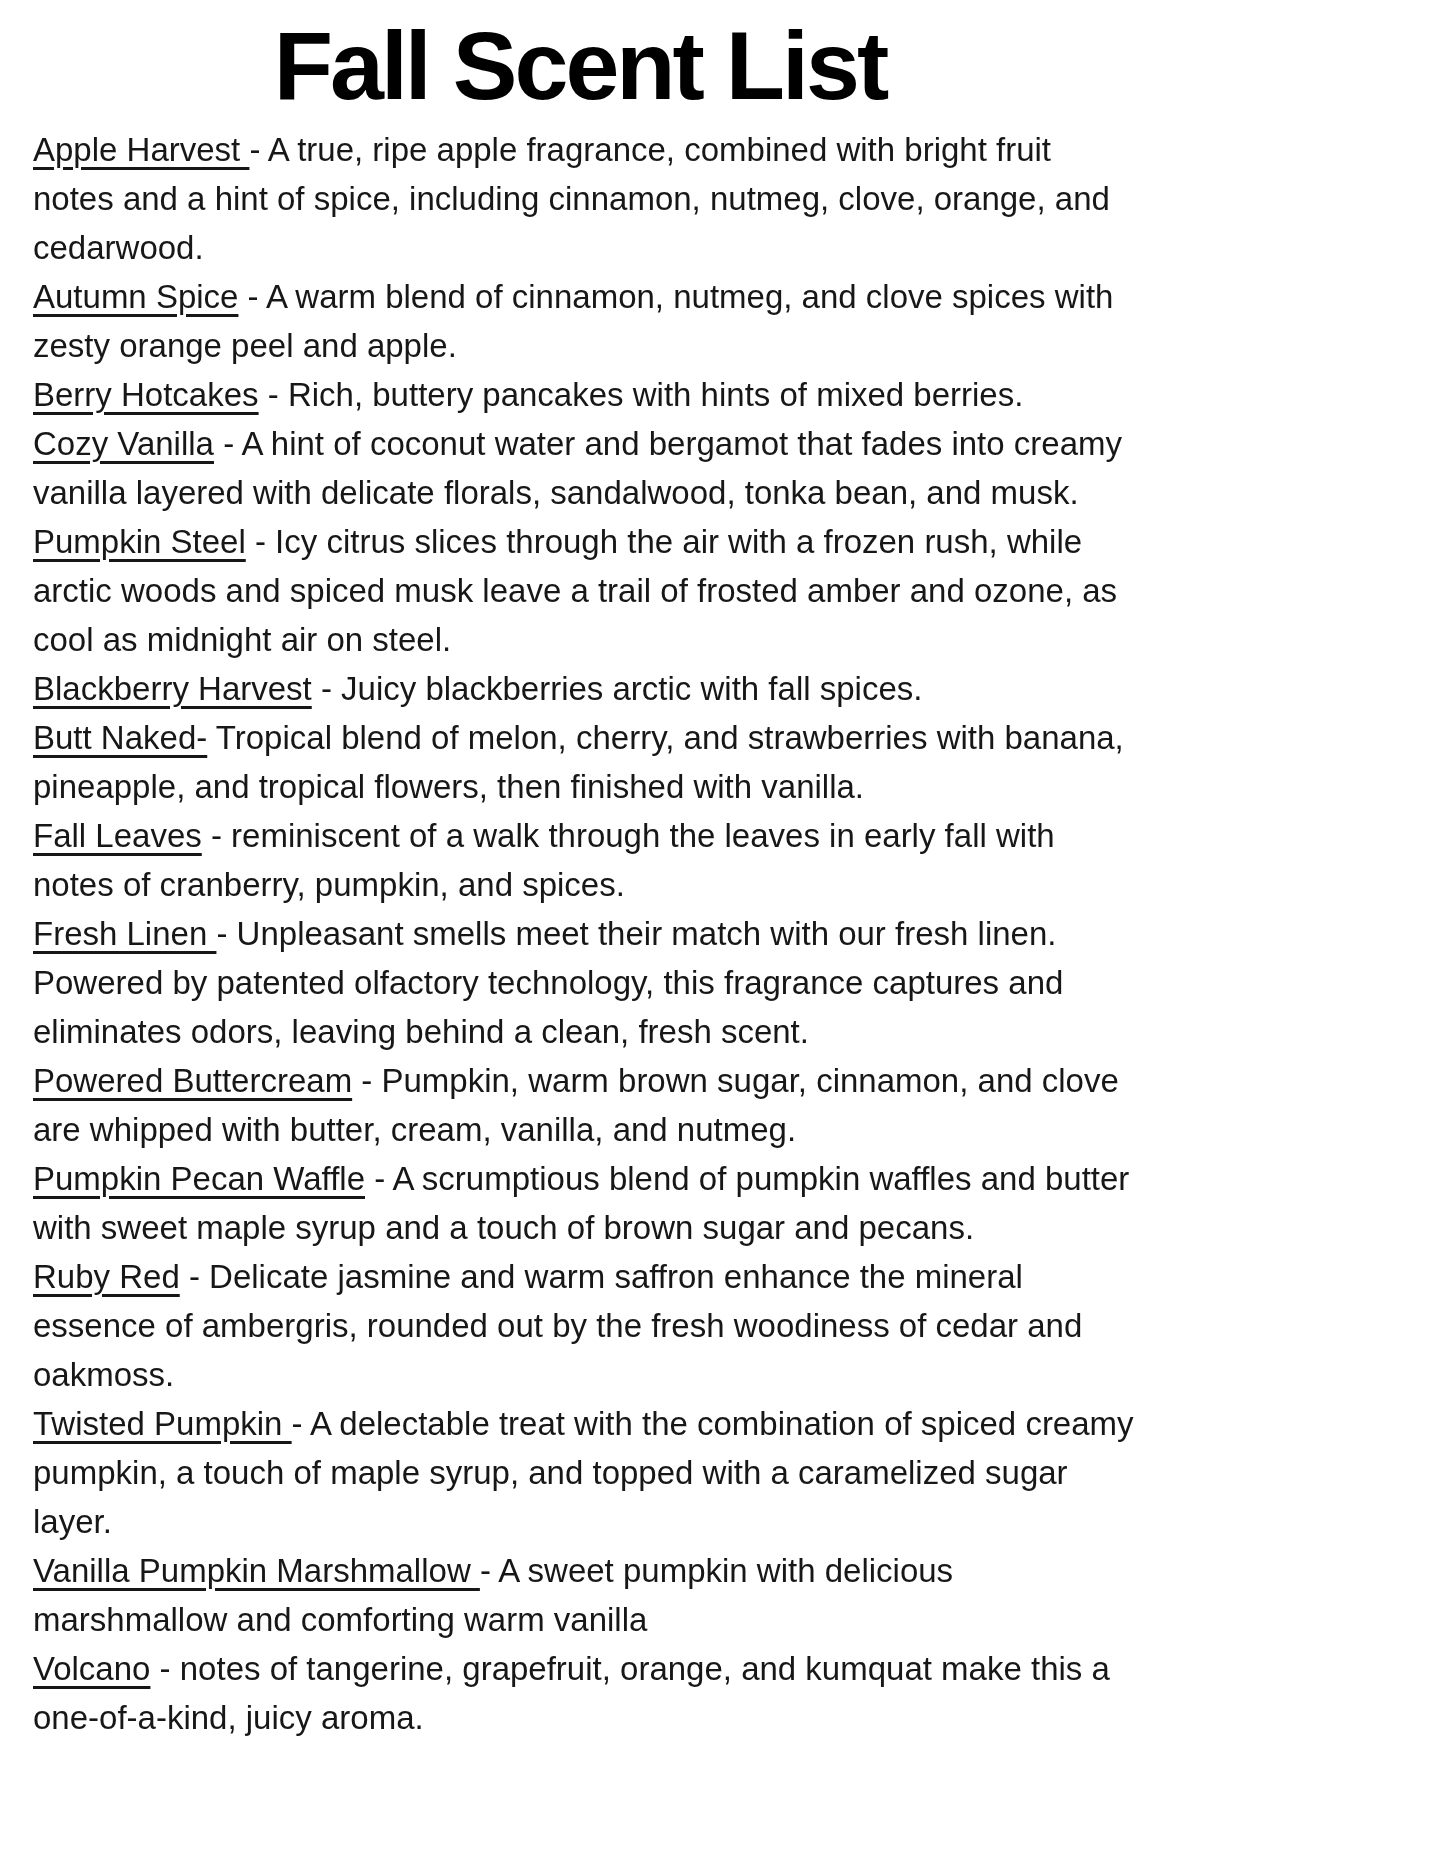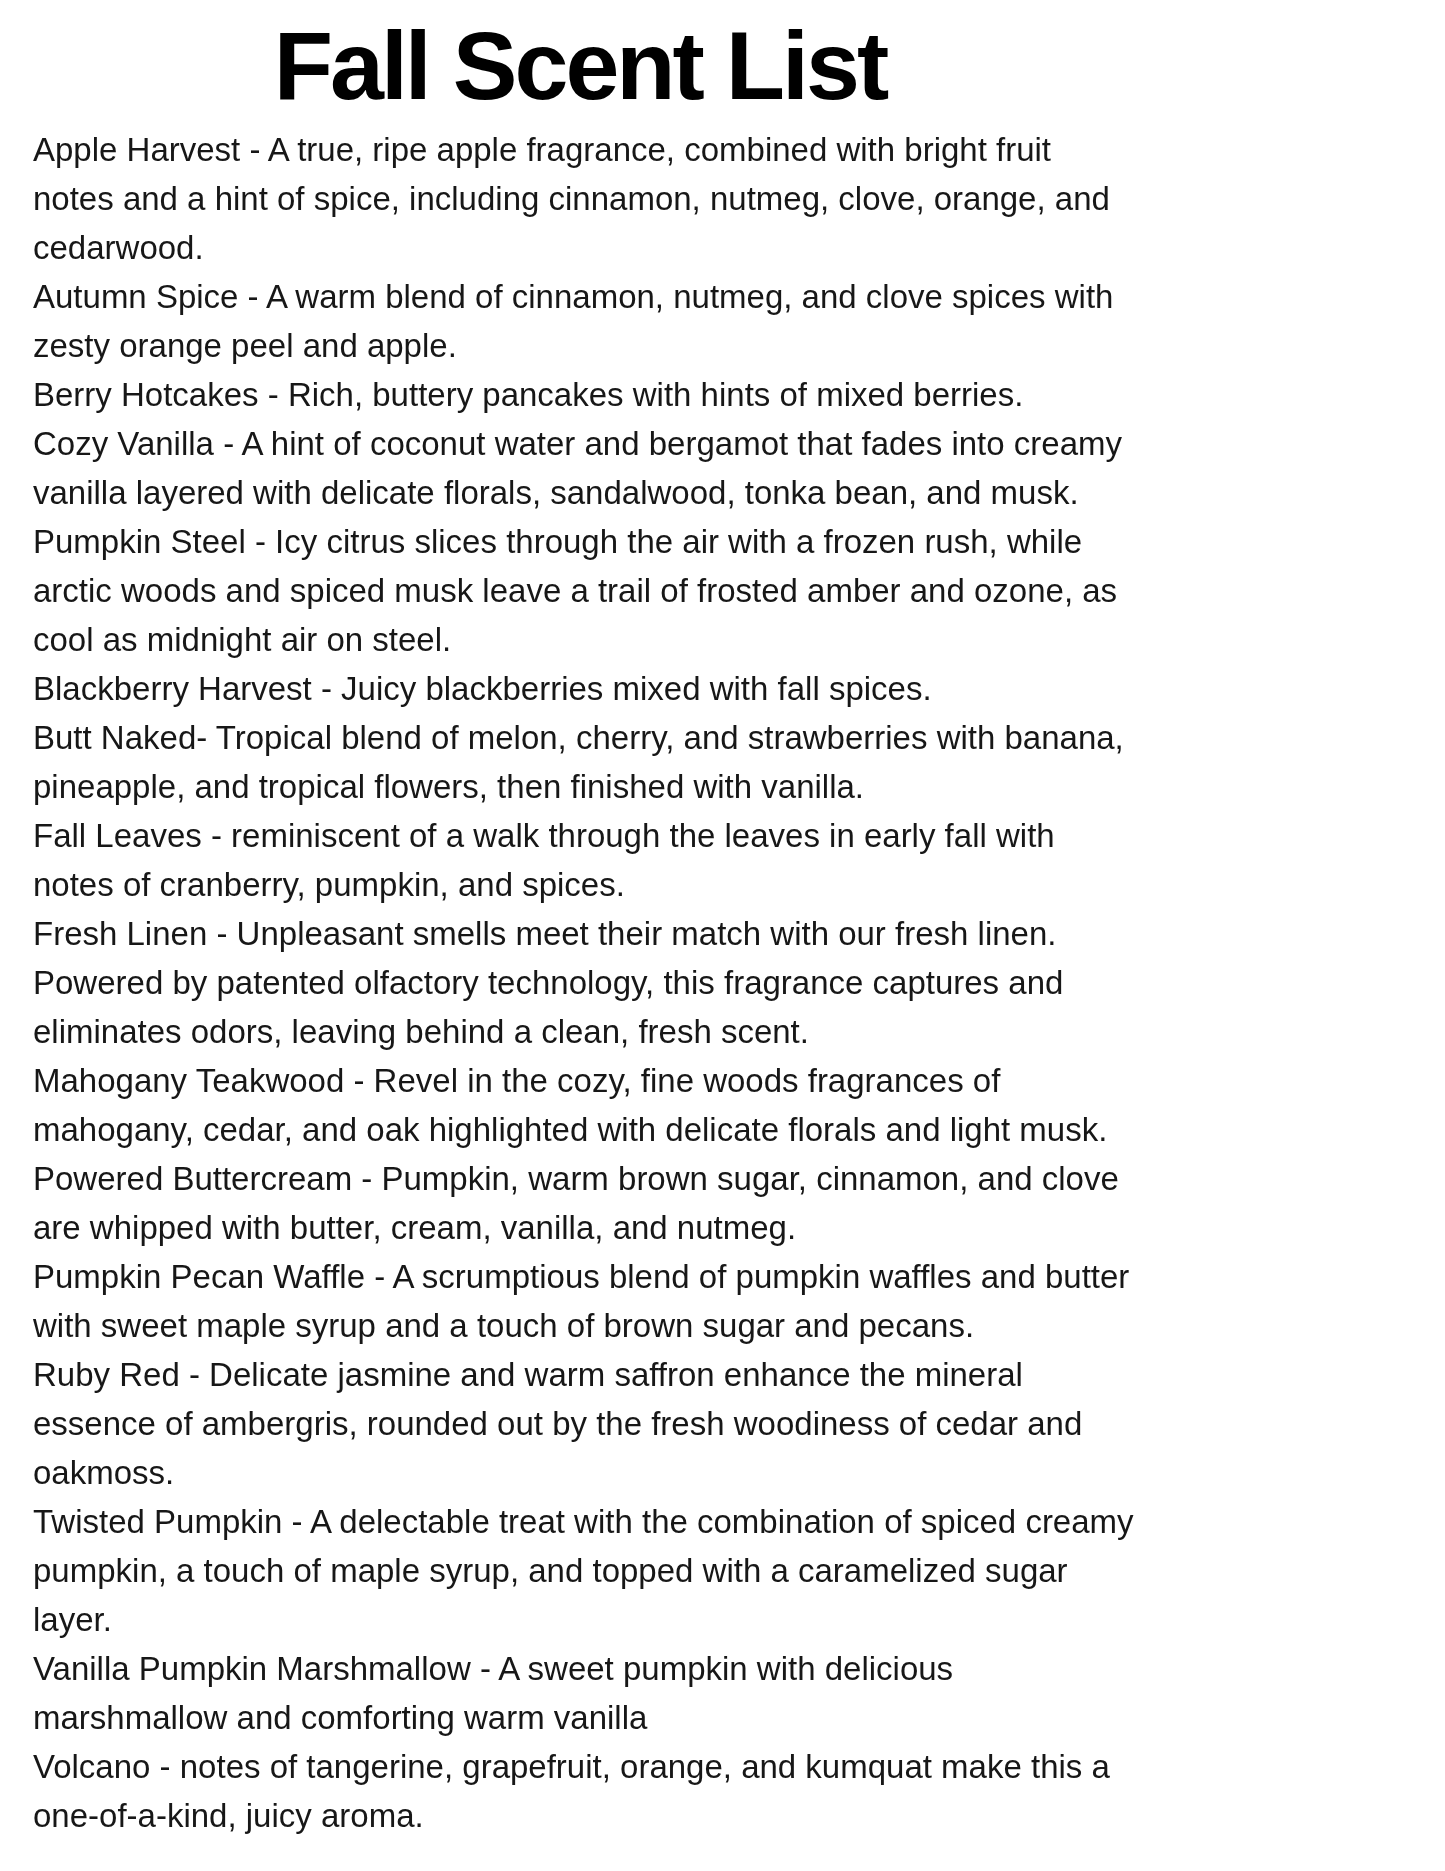--- a/index.html
+++ b/index.html
@@ -31,20 +31,21 @@
     color: #171717;
     font-size: 33px;
     line-height: 49px;
     font-weight: normal;
   }
   .scent-entry {
     margin: 0;
     padding: 0;
   }
   .scent-name {
+    text-decoration: underline;
     text-decoration-thickness: 3px;
     text-underline-offset: 6px;
     text-decoration-color: #171717;
   }
   .scent-desc {
     text-decoration: none;
   }
 </style>
 </head>
 <body>
@@ -58,29 +59,28 @@
     <p class="scent-entry"><span class="scent-name">Apple Harvest </span><span class="scent-desc">- A true, ripe apple fragrance, combined with bright fruit notes and a hint of spice, including cinnamon, nutmeg, clove, orange, and cedarwood.</span></p>
 
     <p class="scent-entry"><span class="scent-name">Autumn Spice</span><span class="scent-desc"> - A warm blend of cinnamon, nutmeg, and clove spices with zesty orange peel and apple.</span></p>
 
     <p class="scent-entry"><span class="scent-name">Berry Hotcakes</span><span class="scent-desc"> - Rich, buttery pancakes with hints of mixed berries.</span></p>
 
     <p class="scent-entry"><span class="scent-name">Cozy Vanilla</span><span class="scent-desc"> - A hint of coconut water and bergamot that fades into creamy vanilla layered with delicate florals, sandalwood, tonka bean, and musk.</span></p>
 
     <p class="scent-entry"><span class="scent-name">Pumpkin Steel</span><span class="scent-desc"> - Icy citrus slices through the air with a frozen rush, while arctic woods and spiced musk leave a trail of frosted amber and ozone, as cool as midnight air on steel.</span></p>
 
-    <p class="scent-entry"><span class="scent-name">Blackberry Harvest</span><span class="scent-desc"> - Juicy blackberries mixed with fall spices.</span></p>
+    <p class="scent-entry"><span class="scent-name">Blackberry Harvest</span><span class="scent-desc"> - Juicy blackberries arctic with fall spices.</span></p>
 
     <p class="scent-entry"><span class="scent-name">Butt Naked-</span><span class="scent-desc"> Tropical blend of melon, cherry, and strawberries with banana, pineapple, and tropical flowers, then finished with vanilla.</span></p>
 
     <p class="scent-entry"><span class="scent-name">Fall Leaves</span><span class="scent-desc"> - reminiscent of a walk through the leaves in early fall with notes of cranberry, pumpkin, and spices.</span></p>
 
     <p class="scent-entry"><span class="scent-name">Fresh Linen </span><span class="scent-desc">- Unpleasant smells meet their match with our fresh linen. Powered by patented olfactory technology, this fragrance captures and eliminates odors, leaving behind a clean, fresh scent.</span></p>
 
-    <p class="scent-entry"><span class="scent-name">Mahogany Teakwood</span><span class="scent-desc"> - Revel in the cozy, fine woods fragrances of mahogany, cedar, and oak highlighted with delicate florals and light musk.</span></p>
 
     <p class="scent-entry"><span class="scent-name">Powered Buttercream</span><span class="scent-desc"> - Pumpkin, warm brown sugar, cinnamon, and clove are whipped with butter, cream, vanilla, and nutmeg.</span></p>
 
     <p class="scent-entry"><span class="scent-name">Pumpkin Pecan Waffle</span><span class="scent-desc"> - A scrumptious blend of pumpkin waffles and butter with sweet maple syrup and a touch of brown sugar and pecans.</span></p>
 
     <p class="scent-entry"><span class="scent-name">Ruby Red</span><span class="scent-desc"> - Delicate jasmine and warm saffron enhance the mineral essence of ambergris, rounded out by the fresh woodiness of cedar and oakmoss.</span></p>
 
     <p class="scent-entry"><span class="scent-name">Twisted Pumpkin </span><span class="scent-desc">- A delectable treat with the combination of spiced creamy pumpkin, a touch of maple syrup, and topped with a caramelized sugar layer.</span></p>
 
     <p class="scent-entry"><span class="scent-name">Vanilla Pumpkin Marshmallow </span><span class="scent-desc">- A sweet pumpkin with delicious marshmallow and comforting warm vanilla</span></p>

